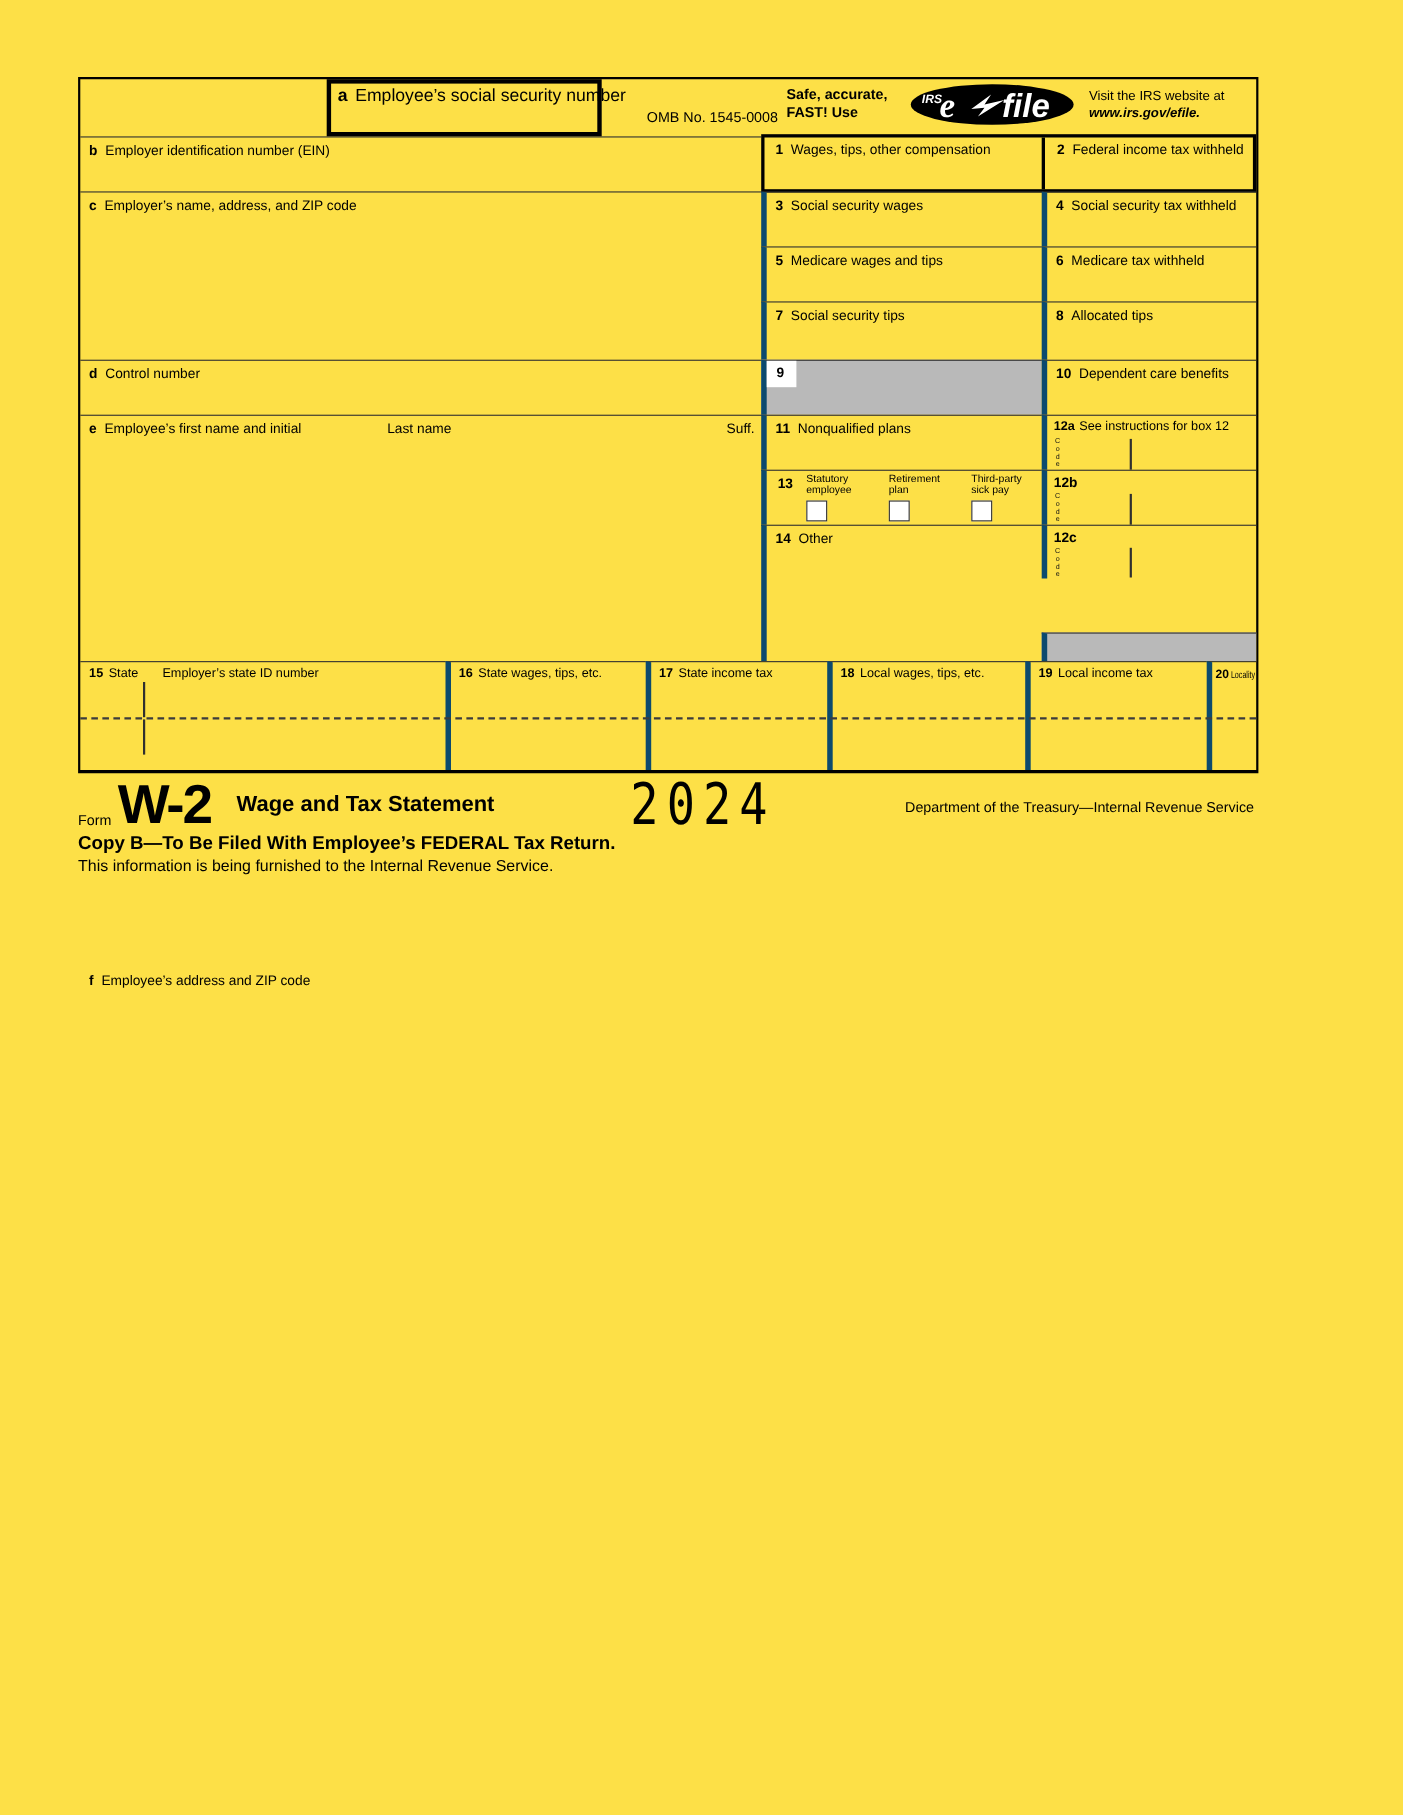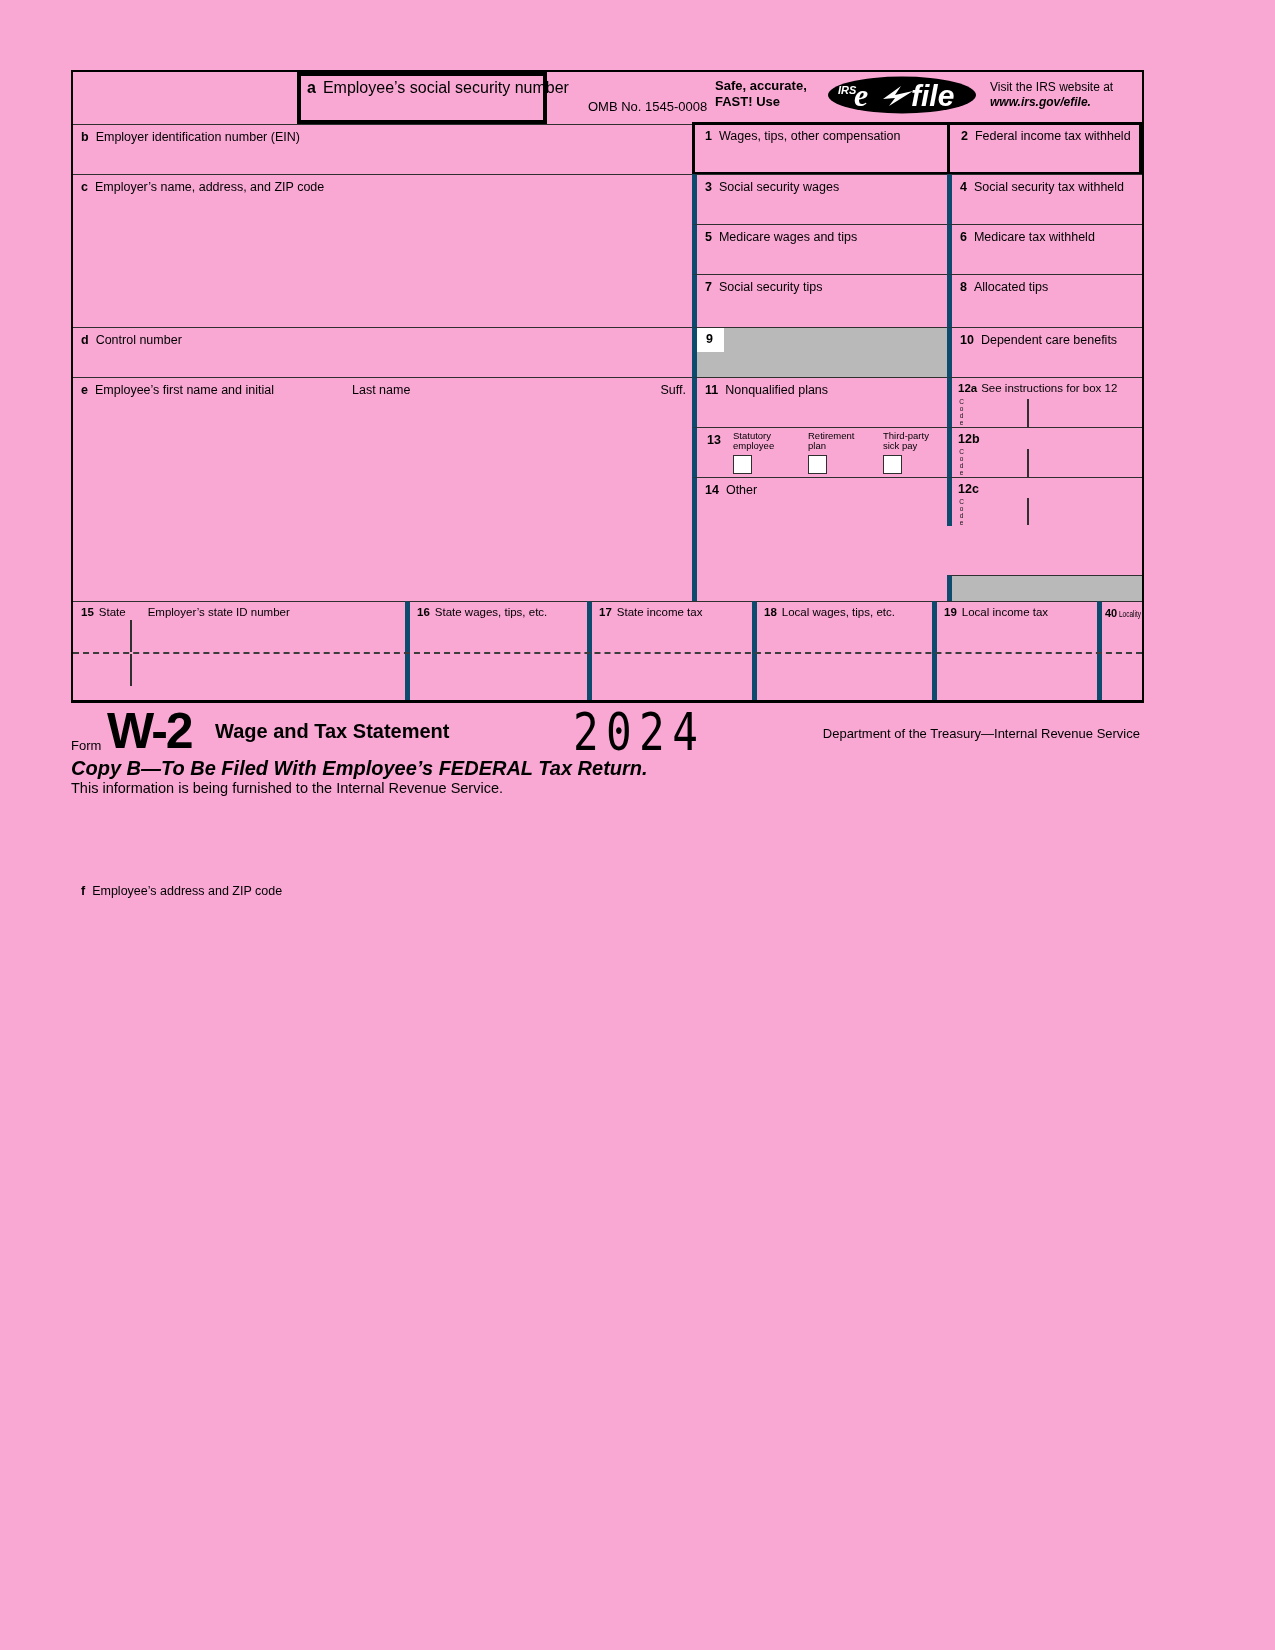--- a/index.html
+++ b/index.html
@@ -1,16 +1,16 @@
 <!DOCTYPE html>
 <html><head>
 <meta charset="utf-8">
 <style>
   html,body{margin:0;padding:0;background:#fff;}
-  .page{position:relative;width:1275px;height:1650px;background:#f9a8d4;
+  .page{position:relative;width:1275px;height:1650px;background:#fde047;
         font-family:"Liberation Sans",sans-serif;color:#000;overflow:hidden;}
   .form{position:absolute;left:71px;top:70px;width:1069px;height:628px;
         border:2px solid #000;border-bottom-width:3px;}
   .cell{position:absolute;box-sizing:border-box;font-size:12.5px;}
   .bt{border-top:1px solid #2f2f2f;}
   .bl{border-left:5px solid #0c4a6e;}
   .lbl{position:absolute;left:8px;top:5px;white-space:nowrap;}
   .n{font-weight:bold;margin-right:7px;}
   .thickbox{position:absolute;box-sizing:border-box;border:4px solid #000;}
   .w12{position:absolute;box-sizing:border-box;border:3px solid #000;}
@@ -154,27 +154,27 @@
     <div class="cell bt bl srow" style="left:514px;top:529px;width:165px;height:99px;">
       <div class="lbl" style="left:7px;top:4px;"><b class="n" style="margin-right:5px;">17</b><span>State income tax</span></div>
     </div>
     <div class="cell bt bl srow" style="left:679px;top:529px;width:180px;height:99px;padding-left:27px;">
       <div class="lbl" style="left:7px;top:4px;"><b class="n" style="margin-right:5px;">18</b><span>Local wages, tips, etc.</span></div>
     </div>
     <div class="cell bt bl srow" style="left:859px;top:529px;width:165px;height:99px;">
       <div class="lbl" style="left:7px;top:4px;"><b class="n" style="margin-right:5px;">19</b><span>Local income tax</span></div>
     </div>
     <div class="cell bt bl srow" style="left:1024px;top:529px;width:45px;height:99px;overflow:hidden;">
-      <div class="lbl" style="left:3px;top:5px;"><b style="font-size:11px;margin-right:2px;">40</b><span style="display:inline-block;font-size:9px;transform:scaleX(0.72);transform-origin:left;">Locality name</span></div>
+      <div class="lbl" style="left:3px;top:5px;"><b style="font-size:11px;margin-right:2px;">20</b><span style="display:inline-block;font-size:9px;transform:scaleX(0.72);transform-origin:left;">Locality name</span></div>
     </div>
     <div class="dashed"></div>
     <div class="vtick" style="left:57px;top:548px;height:32px;"></div>
     <div class="vtick" style="left:57px;top:582px;height:32px;"></div>
   </div>
 
   <div class="footer-abs" style="left:71px;top:738px;font-size:13px;">Form</div>
   <div class="footer-abs" style="left:107px;top:702px;font-size:50px;font-weight:bold;letter-spacing:-2px;">W-2</div>
   <div class="footer-abs" style="left:215px;top:720px;font-size:20px;font-weight:bold;">Wage and Tax Statement</div>
   <div class="footer-abs" style="left:573px;top:702px;font-family:'DejaVu Sans Mono',monospace;font-size:52px;letter-spacing:9px;transform:scaleX(0.82);transform-origin:left;">2024</div>
   <div class="footer-abs" style="right:135px;top:726px;font-size:13px;">Department of the Treasury—Internal Revenue Service</div>
-  <div class="footer-abs" style="left:71px;top:757px;font-size:20px;font-weight:bold;font-style:italic;">Copy B—To Be Filed With Employee’s FEDERAL Tax Return.</div>
+  <div class="footer-abs" style="left:71px;top:757px;font-size:17px;font-weight:bold;">Copy B—To Be Filed With Employee’s FEDERAL Tax Return.</div>
   <div class="footer-abs" style="left:71px;top:780px;font-size:14.5px;">This information is being furnished to the Internal Revenue Service.</div>
 </div>
 
 </body></html>

